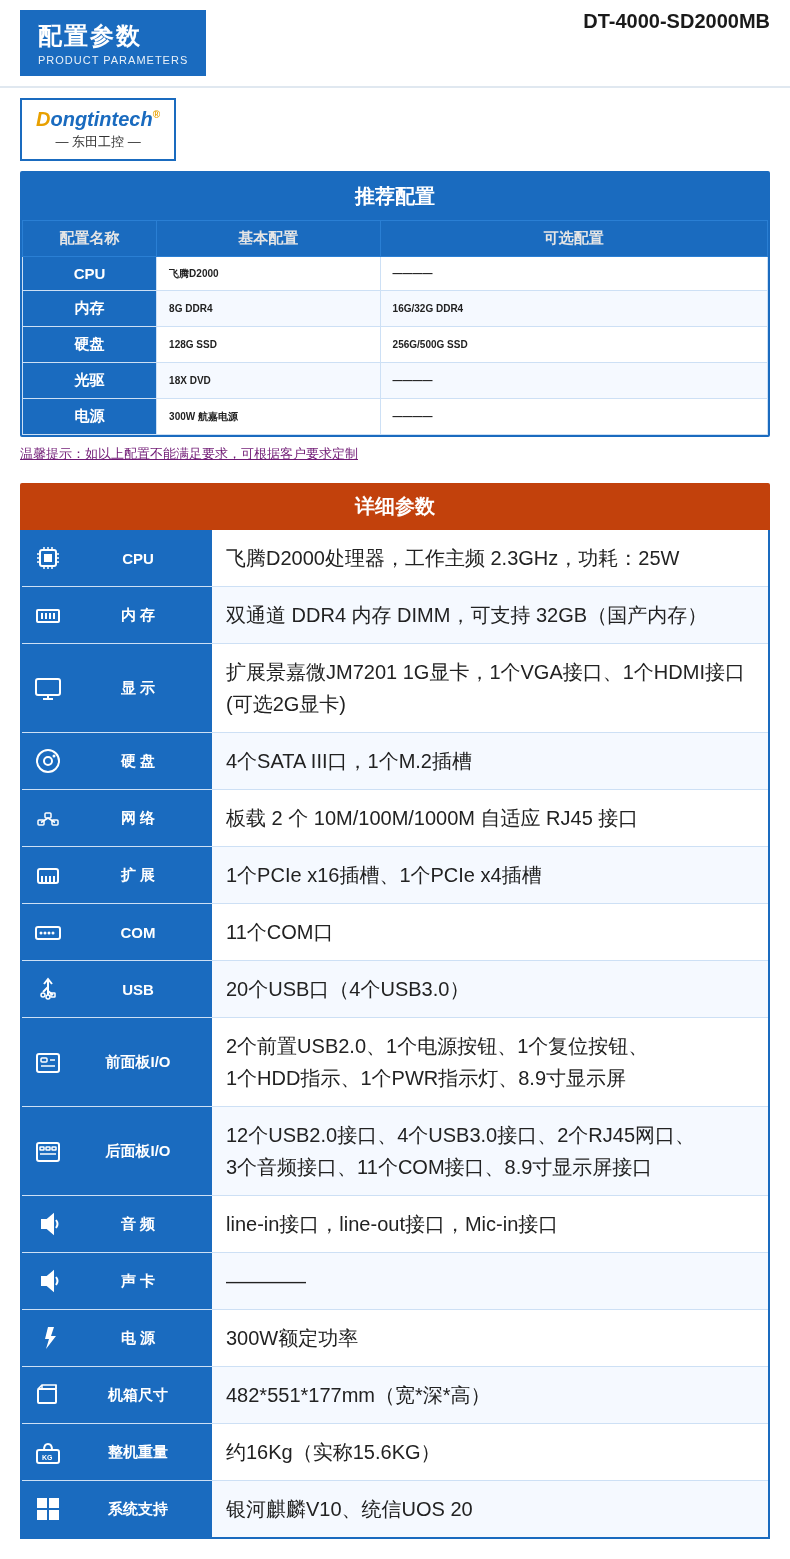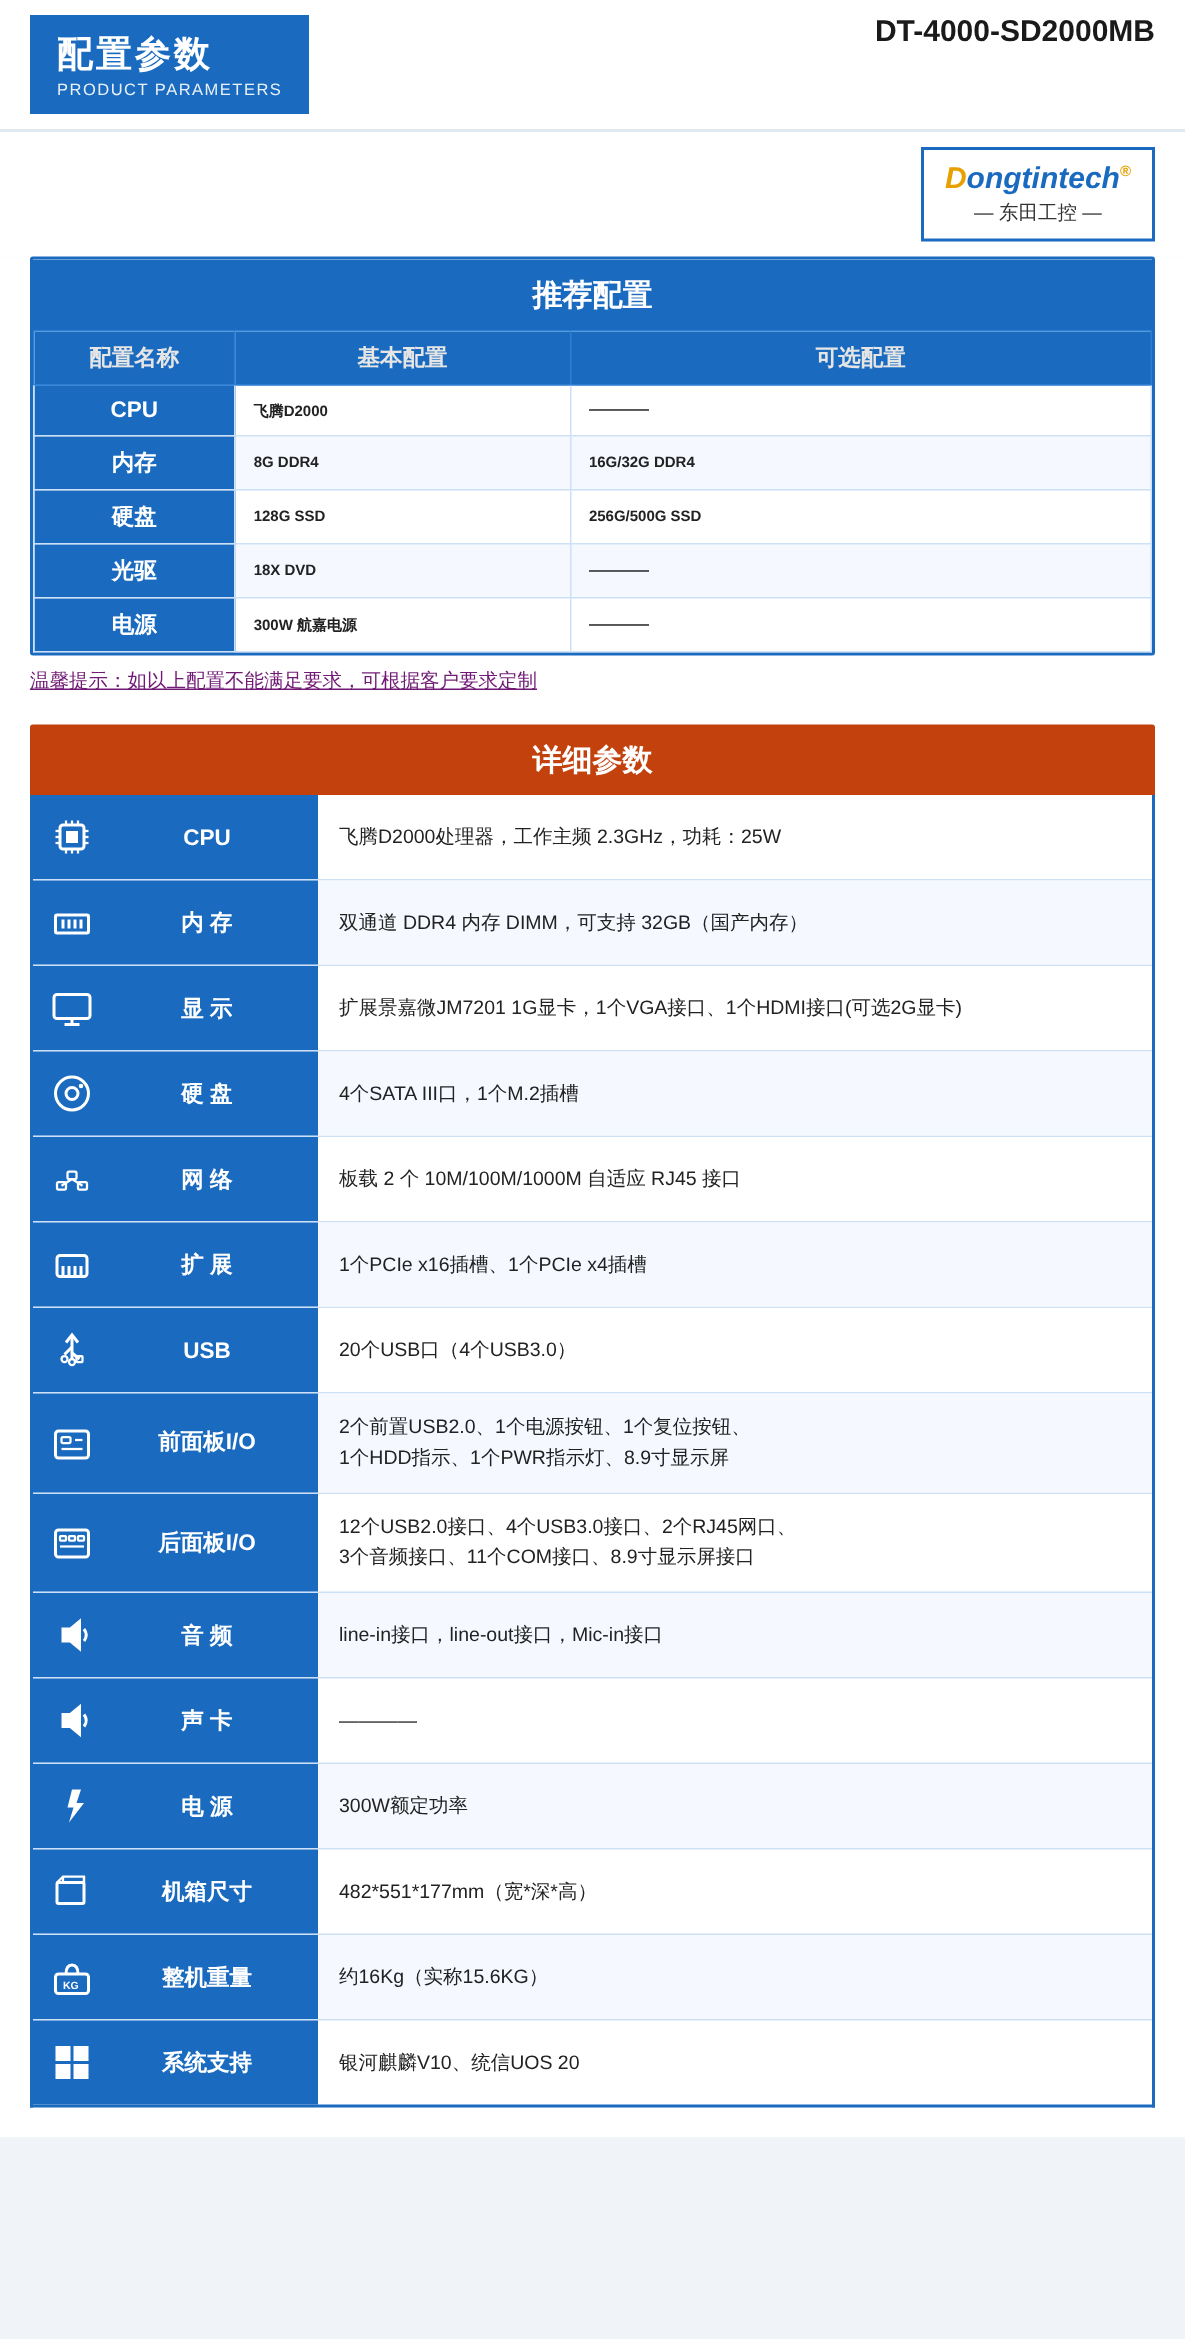--- a/index.html
+++ b/index.html
@@ -39,21 +39,21 @@
     .header-model {
       margin-left: auto;
       font-size: 20px;
       font-weight: bold;
       color: #1a1a1a;
     }
 
     
     .logo-area {
       display: flex;
-      justify-content: flex-end;
+      justify-content: flex-start;
       padding: 10px 20px;
       background: white;
     }
     .logo-box {
       border: 2px solid #1a6bbf;
       padding: 8px 14px;
       display: flex;
       flex-direction: column;
       align-items: center;
     }
@@ -183,21 +183,21 @@
       font-size: 18px;
       margin-right: 6px;
     }
     .detail-label-text {
       flex: 1;
       text-align: center;
     }
     .detail-value {
       flex: 1;
       padding: 12px 14px;
-      font-size: 13px;
+      font-size: 20px;
       line-height: 1.6;
       display: flex;
       align-items: center;
     }
     .detail-row:nth-child(even) .detail-value {
       background: #f5f9ff;
     }
   </style>
 </head>
 <body>
@@ -359,20 +359,35 @@
               </svg>
             </div>
       <div class="detail-label-text">扩 展</div>
     </div>
     <div class="detail-value">1个PCIe x16插槽、1个PCIe x4插槽</div>
   </div>
         <div class="detail-row">
     <div class="detail-label">
       <div class="detail-icon">
               <svg width="28" height="28" viewBox="0 0 28 28" fill="none">
+                <rect x="2" y="9" width="24" height="12" rx="2" stroke="white" stroke-width="2"></rect>
+                <circle cx="7" cy="15" r="1.5" fill="white"></circle>
+                <circle cx="11" cy="15" r="1.5" fill="white"></circle>
+                <circle cx="15" cy="15" r="1.5" fill="white"></circle>
+                <circle cx="19" cy="15" r="1.5" fill="white"></circle>
+              </svg>
+            </div>
+      <div class="detail-label-text">COM</div>
+    </div>
+    <div class="detail-value">11个COM口</div>
+  </div>
+        <div class="detail-row">
+    <div class="detail-label">
+      <div class="detail-icon">
+              <svg width="28" height="28" viewBox="0 0 28 28" fill="none">
                 <line x1="14" y1="4" x2="14" y2="20" stroke="white" stroke-width="2"></line>
                 <polyline points="10,9 14,4 18,9" stroke="white" stroke-width="2" fill="none"></polyline>
                 <line x1="14" y1="12" x2="9" y2="17" stroke="white" stroke-width="2"></line>
                 <line x1="14" y1="16" x2="19" y2="20" stroke="white" stroke-width="2"></line>
                 <circle cx="9" cy="20" r="2" stroke="white" stroke-width="1.5"></circle>
                 <rect x="17" y="18" width="4" height="4" rx="0.5" stroke="white" stroke-width="1.5"></rect>
                 <circle cx="14" cy="22" r="2" stroke="white" stroke-width="1.5"></circle>
               </svg>
             </div>
       <div class="detail-label-text">USB</div>

